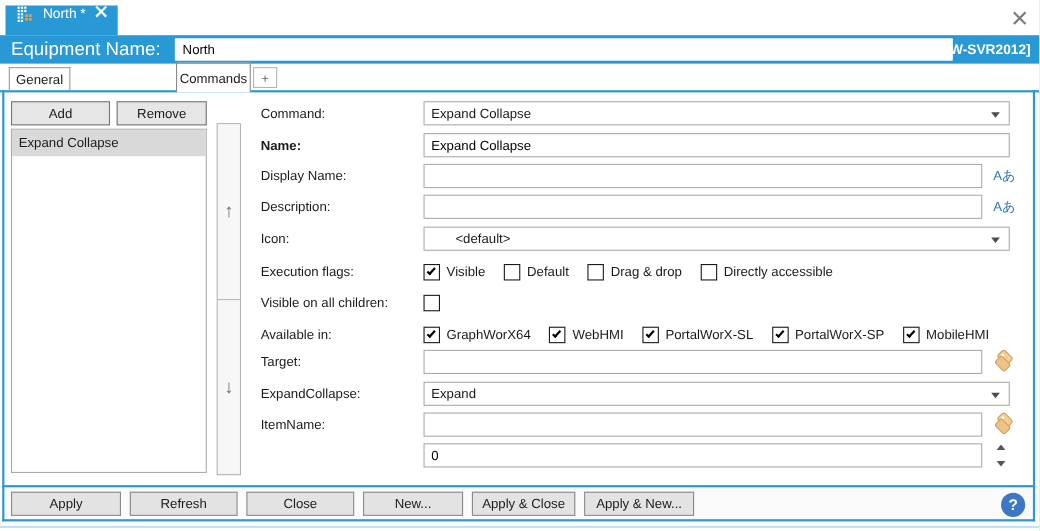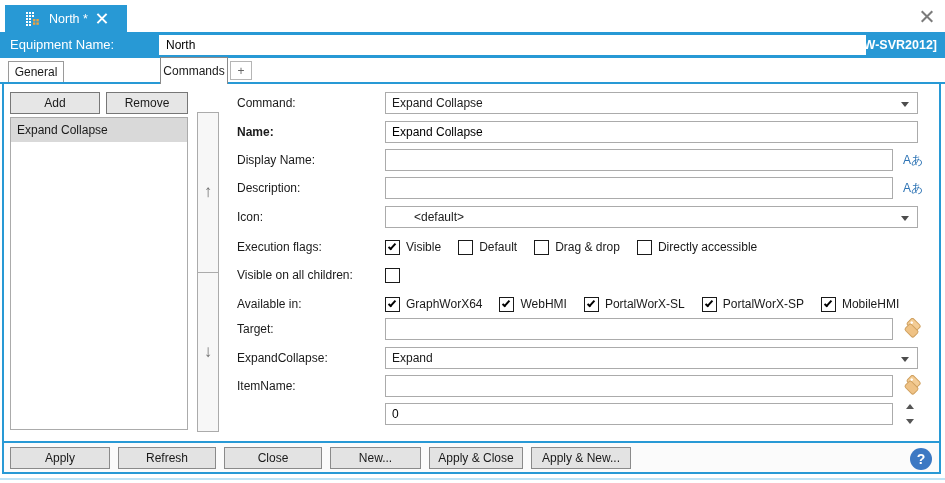--- a/index.html
+++ b/index.html
@@ -5,38 +5,38 @@
   * { margin:0; padding:0; box-sizing:border-box; }
   body { font-family:"Liberation Sans", sans-serif; background:#cfcfcf; }
   .window {
     position:relative; width:945px; height:483px; background:#fff;
     font-size:12px; color:#1a1a1a; overflow:hidden;
   }
   
   .doc-tabbar { position:absolute; left:0; top:0; width:945px; height:32px; background:#fff; }
   .doc-tab {
     position:absolute; left:5px; top:5px; height:27px; background:#2899D5; color:#fff;
-    display:flex; align-items:center; gap:8px; padding:0 20px; cursor:default;
+    display:flex; align-items:flex-start; gap:8px; padding:0 10px; cursor:default;
   }
   .doc-tab-title { font-size:12.5px; }
   .xmark { position:relative; width:11px; height:11px; display:inline-block; }
   .xmark::before, .xmark::after {
     content:""; position:absolute; left:5px; top:-1px; width:2px; height:13px; background:#fff;
   }
   .xmark::before { transform:rotate(45deg); }
   .xmark::after  { transform:rotate(-45deg); }
   .win-close { position:absolute; right:11px; top:9px; width:14px; height:14px; }
   .win-close::before, .win-close::after {
     content:""; position:absolute; left:6px; top:0; width:2px; height:15px; background:#7b7b7b;
   }
   .win-close::before { transform:rotate(45deg); }
   .win-close::after  { transform:rotate(-45deg); }
   
   .equip-bar { position:absolute; left:0; top:32px; width:945px; height:26px; background:#2899D5; }
-  .equip-label { position:absolute; left:10px; top:0; line-height:26px; color:#fff; font-size:13px; }
+  .equip-label { position:absolute; left:10px; top:0; line-height:26px; color:#fff; font-size:17px; }
   .equip-input {
     position:absolute; left:118px; top:3px; width:707px; height:20px; background:#fff;
     border:1px solid #fff; font:12px "Liberation Sans", sans-serif; padding:0 6px; outline:none;margin-left:41px;
   }
   .equip-server { position:absolute; right:8px; top:0; line-height:26px; color:#fff; font-weight:bold; font-size:12.5px; }
   
   .tab-row { position:absolute; left:0; top:58px; width:945px; height:26px; background:#fff; }
   .ptab {
     position:absolute; top:3px; height:21px; background:#fff; border:1px solid #9a9a9a; border-bottom:none;
     line-height:20px; text-align:center; cursor:default; z-index:1;

